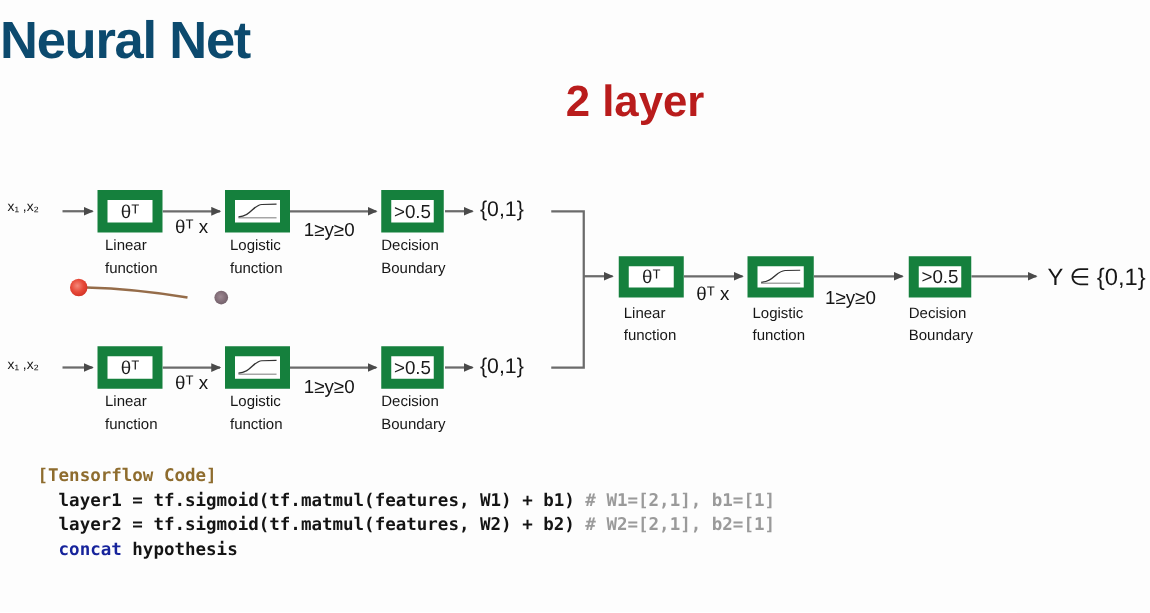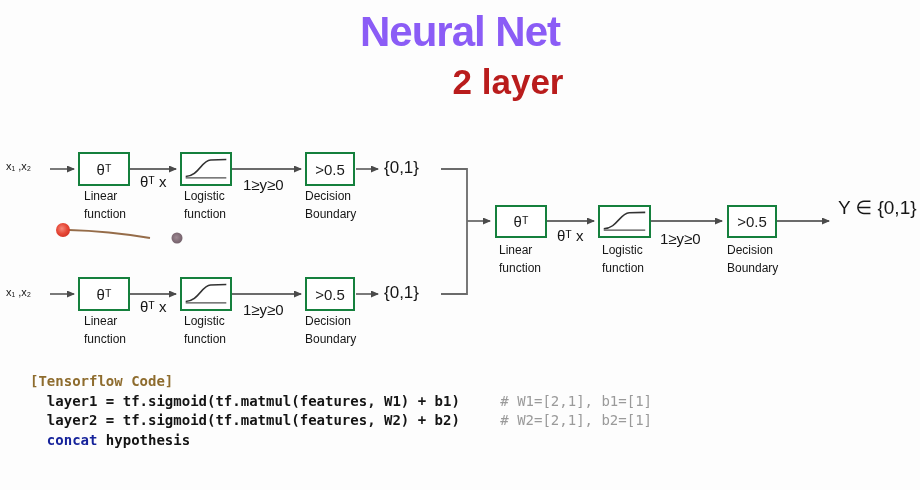--- a/index.html
+++ b/index.html
@@ -1,42 +1,42 @@
 <!DOCTYPE html>
 <html><head>
 <meta charset="utf-8">
 <style>
   html,body{margin:0;padding:0;background:#fff;}
   .slide{position:relative;width:920px;height:490px;background:#fdfdfd;overflow:hidden;
          font-family:"Liberation Sans",sans-serif;color:#161616;}
-  .title{position:absolute;top:8px;left:0;width:100%;text-align:center;
-         font-size:42px;font-weight:700;letter-spacing:-1px;color:#8b5cf6;}
+  .title{position:absolute;top:8px;left:0;width:100%;text-align:left;
+         font-size:42px;font-weight:700;letter-spacing:-1px;color:#0c4a6e;}
   .subtitle{position:absolute;top:62px;left:0;width:100%;text-align:center;
          font-size:35px;font-weight:700;color:#b91c1c;padding-left:48px;}
 
   .wires{position:absolute;left:0;top:0;z-index:0;}
   .laser{position:absolute;left:0;top:0;z-index:3;pointer-events:none;}
 
-  .box{position:absolute;z-index:1;border:2px solid #15803d;background:#fff;
+  .box{position:absolute;z-index:1;border:8px solid #15803d;background:#fff;
        display:flex;align-items:center;justify-content:center;
        font-size:15px;color:#1c1c1c;box-sizing:border-box;}
   .box .sig{width:100%;height:100%;display:block;}
   .caption{position:absolute;z-index:1;font-size:12px;line-height:18px;color:#161616;}
   .mid-label{position:absolute;z-index:1;font-size:15px;color:#161616;white-space:nowrap;}
   .io-label{position:absolute;z-index:1;font-size:11px;color:#161616;white-space:nowrap;}
   .out-label{position:absolute;z-index:1;font-size:17px;color:#161616;white-space:nowrap;}
   .final-label{position:absolute;z-index:1;font-size:19px;color:#161616;white-space:nowrap;}
 
   .code{position:absolute;left:30px;top:372px;z-index:1;
         font-family:"DejaVu Sans Mono",monospace;font-size:14px;line-height:19.6px;
         font-weight:600;color:#141414;}
   .code-line{white-space:pre;}
   .code .kw{color:#16239b;font-weight:700;}
   .code .str{color:#8e6c2e;}
-  .code .com{color:#9a9a9a;font-weight:400;margin-left:32px;}
+  .code .com{color:#9a9a9a;font-weight:700;}
   .code .num{color:#2744cc;}
   .code .pl{color:#141414;}
 </style>
 </head>
 <body>
 
 <div class="slide">
 
   <div class="title">Neural Net</div>
   <div class="subtitle">2 layer</div>
@@ -150,21 +150,21 @@
       <div>function</div>
     </div>
     <div class="mid-label" style="left:660px;top:230px">1≥y≥0</div>
     <div class="box" style="left:727px;top:205px;width:50px;height:33px">
       <span>&gt;0.5</span>
     </div>
     <div class="caption" style="left:727px;top:241px">
       <div>Decision</div>
       <div>Boundary</div>
     </div>
-    <div class="final-label" style="left:838px;top:196px">Y ∈ {0,1}</div>
+    <div class="final-label" style="left:838px;top:210px">Y ∈ {0,1}</div>
   </div>
 
   <svg class="laser" width="920" height="490" viewBox="0 0 920 490">
     <defs>
       <radialGradient id="lg-red" cx="42%" cy="40%" r="65%">
         <stop offset="0%" stop-color="#f4897b"></stop>
         <stop offset="55%" stop-color="#e74a39"></stop>
         <stop offset="100%" stop-color="#d23124"></stop>
       </radialGradient>
       <radialGradient id="lg-gray" cx="45%" cy="45%" r="65%">

